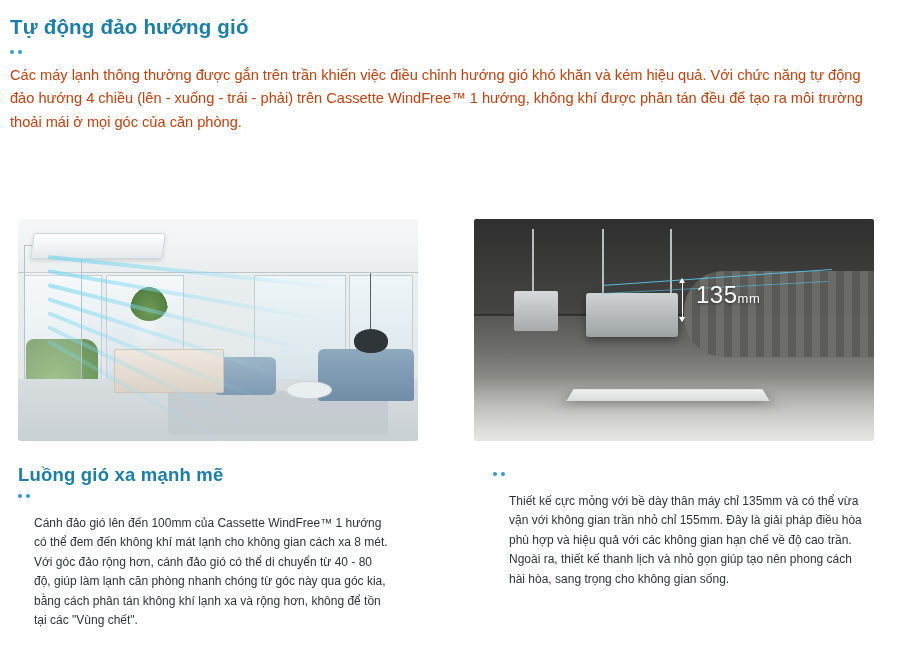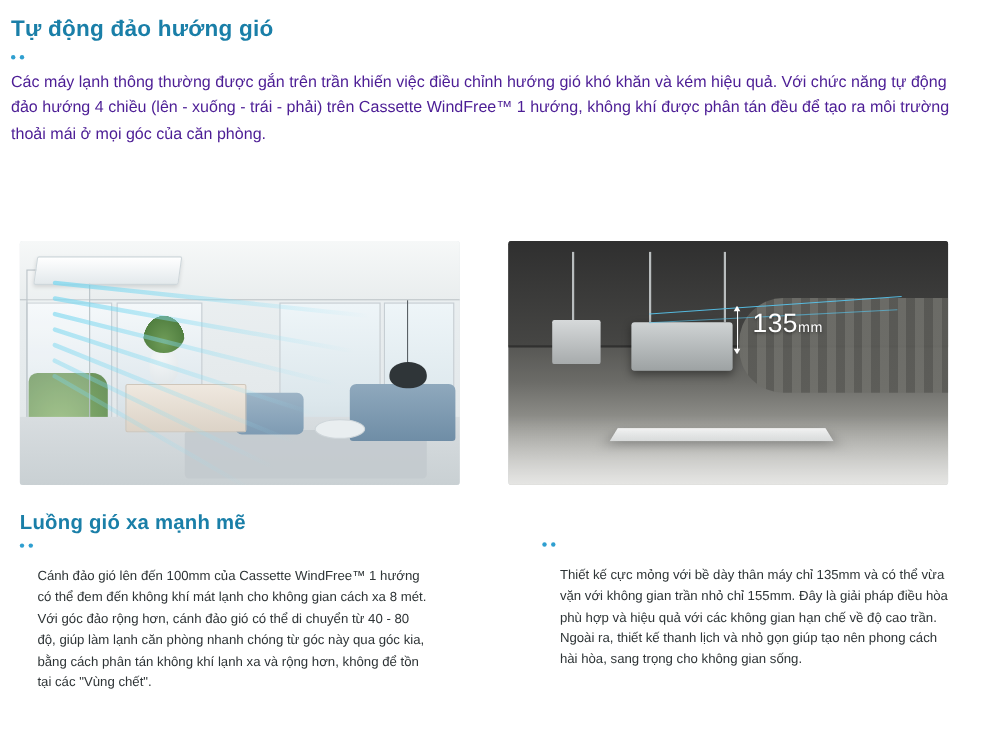--- a/index.html
+++ b/index.html
@@ -44,32 +44,32 @@
   .dots .dot {
     width: 4px;
     height: 4px;
     border-radius: 50%;
     background: #2f9fd0;
     display: block;
   }
   .body-text {
     font-size: 14.6px;
     line-height: 1.62;
-    color: #4c1d95;
+    color: #c2410c;
     margin: 0;
   }
 
   
   .images-row {
     position: absolute;
     left: 18px;
     top: 219px;
     width: 862px;
     display: flex;
-    gap: 44px;
+    gap: 56px;
     align-items: center;
   }
   .img-card {
     width: 400px;
     height: 222px;
     border-radius: 3px;
     overflow: hidden;
     position: relative;
     background: #dfe3e6;
   }
@@ -245,21 +245,20 @@
   .ceilingshot .dim-label .unit-sm { font-size: 13px; }
 
   
   .cols {
     position: absolute;
     left: 18px;
     top: 464px;
     width: 862px;
     display: flex;
     gap: 88px;
-    align-items: center;
   }
   .col { width: 400px; }
   .col-title {
     font-size: 18.5px;
     font-weight: bold;
     color: #1a7fa8;
     margin: 0;
     letter-spacing: 0.2px;
   }
   .col .dots { margin-top: 8px; margin-bottom: 12px; }

